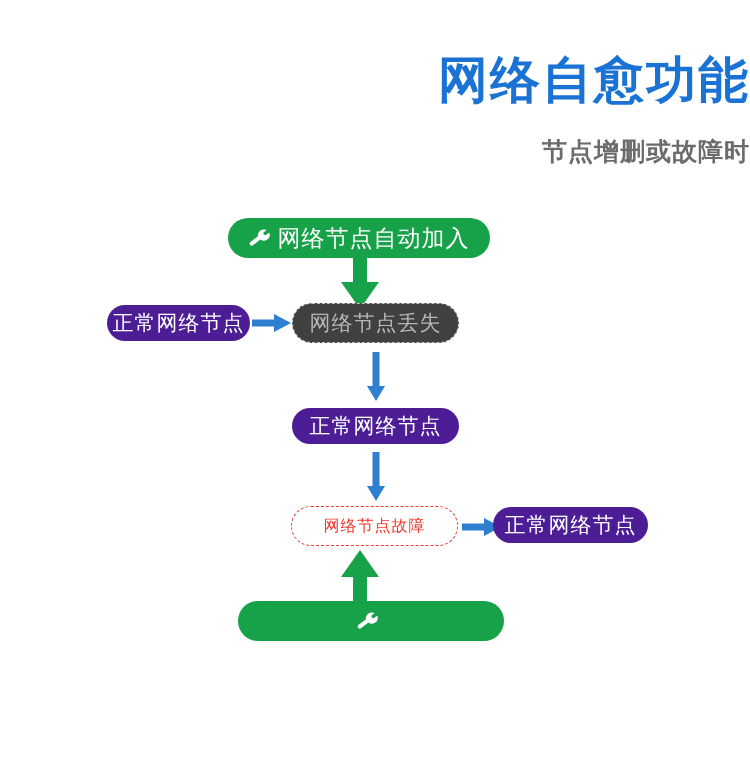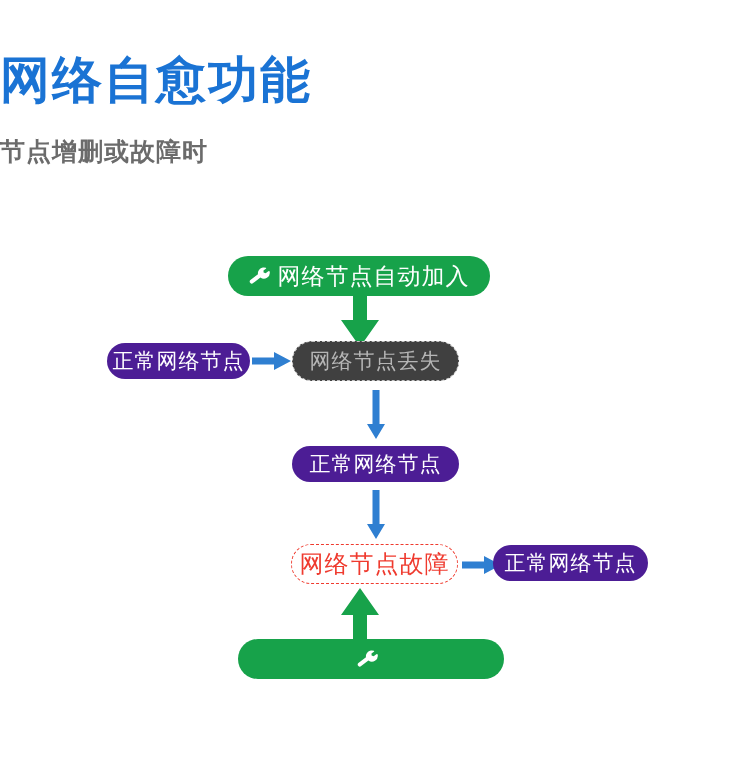--- a/index.html
+++ b/index.html
@@ -12,21 +12,21 @@
     height: 778px;
     font-family: "Liberation Sans", "DejaVu Sans", sans-serif;
     overflow: hidden;
     position: relative;
   }
 
   
   .header {
     width: 750px;
     padding-top: 52px;
-    text-align: left;
+    text-align: right;
   }
   .page-title {
     font-size: 50px;
     line-height: 1.15;
     font-weight: bold;
     color: #1a73d4;
     letter-spacing: 2px;
     margin: 0;
   }
   .subtitle-block {
@@ -38,21 +38,21 @@
     line-height: 1.55;
     color: #6b6b6b;
     letter-spacing: 1px;
   }
 
   
   .diagram {
     position: relative;
     width: 604px;
     height: 460px;
-    margin-top: 86px;
+    margin-top: 48px;
   }
 
   .node {
     position: absolute;
     box-sizing: border-box;
     display: flex;
     align-items: center;
     justify-content: center;
     white-space: nowrap;
     letter-spacing: 1px;
@@ -78,21 +78,21 @@
     height: 40px;
     padding: 0 20px;
   }
 
   
   .node-dashed-red {
     background: #ffffff;
     color: #ef3a2e;
     border: 1.5px dashed #ef3a2e;
     border-radius: 20px;
-    font-size: 24px;
+    font-size: 16px;
     height: 40px;
     padding: 12px 20px;
   }
 
   
   .node-green {
     background: #17a24a;
     color: #ffffff;
     border-radius: 22px;
     font-size: 23px;

